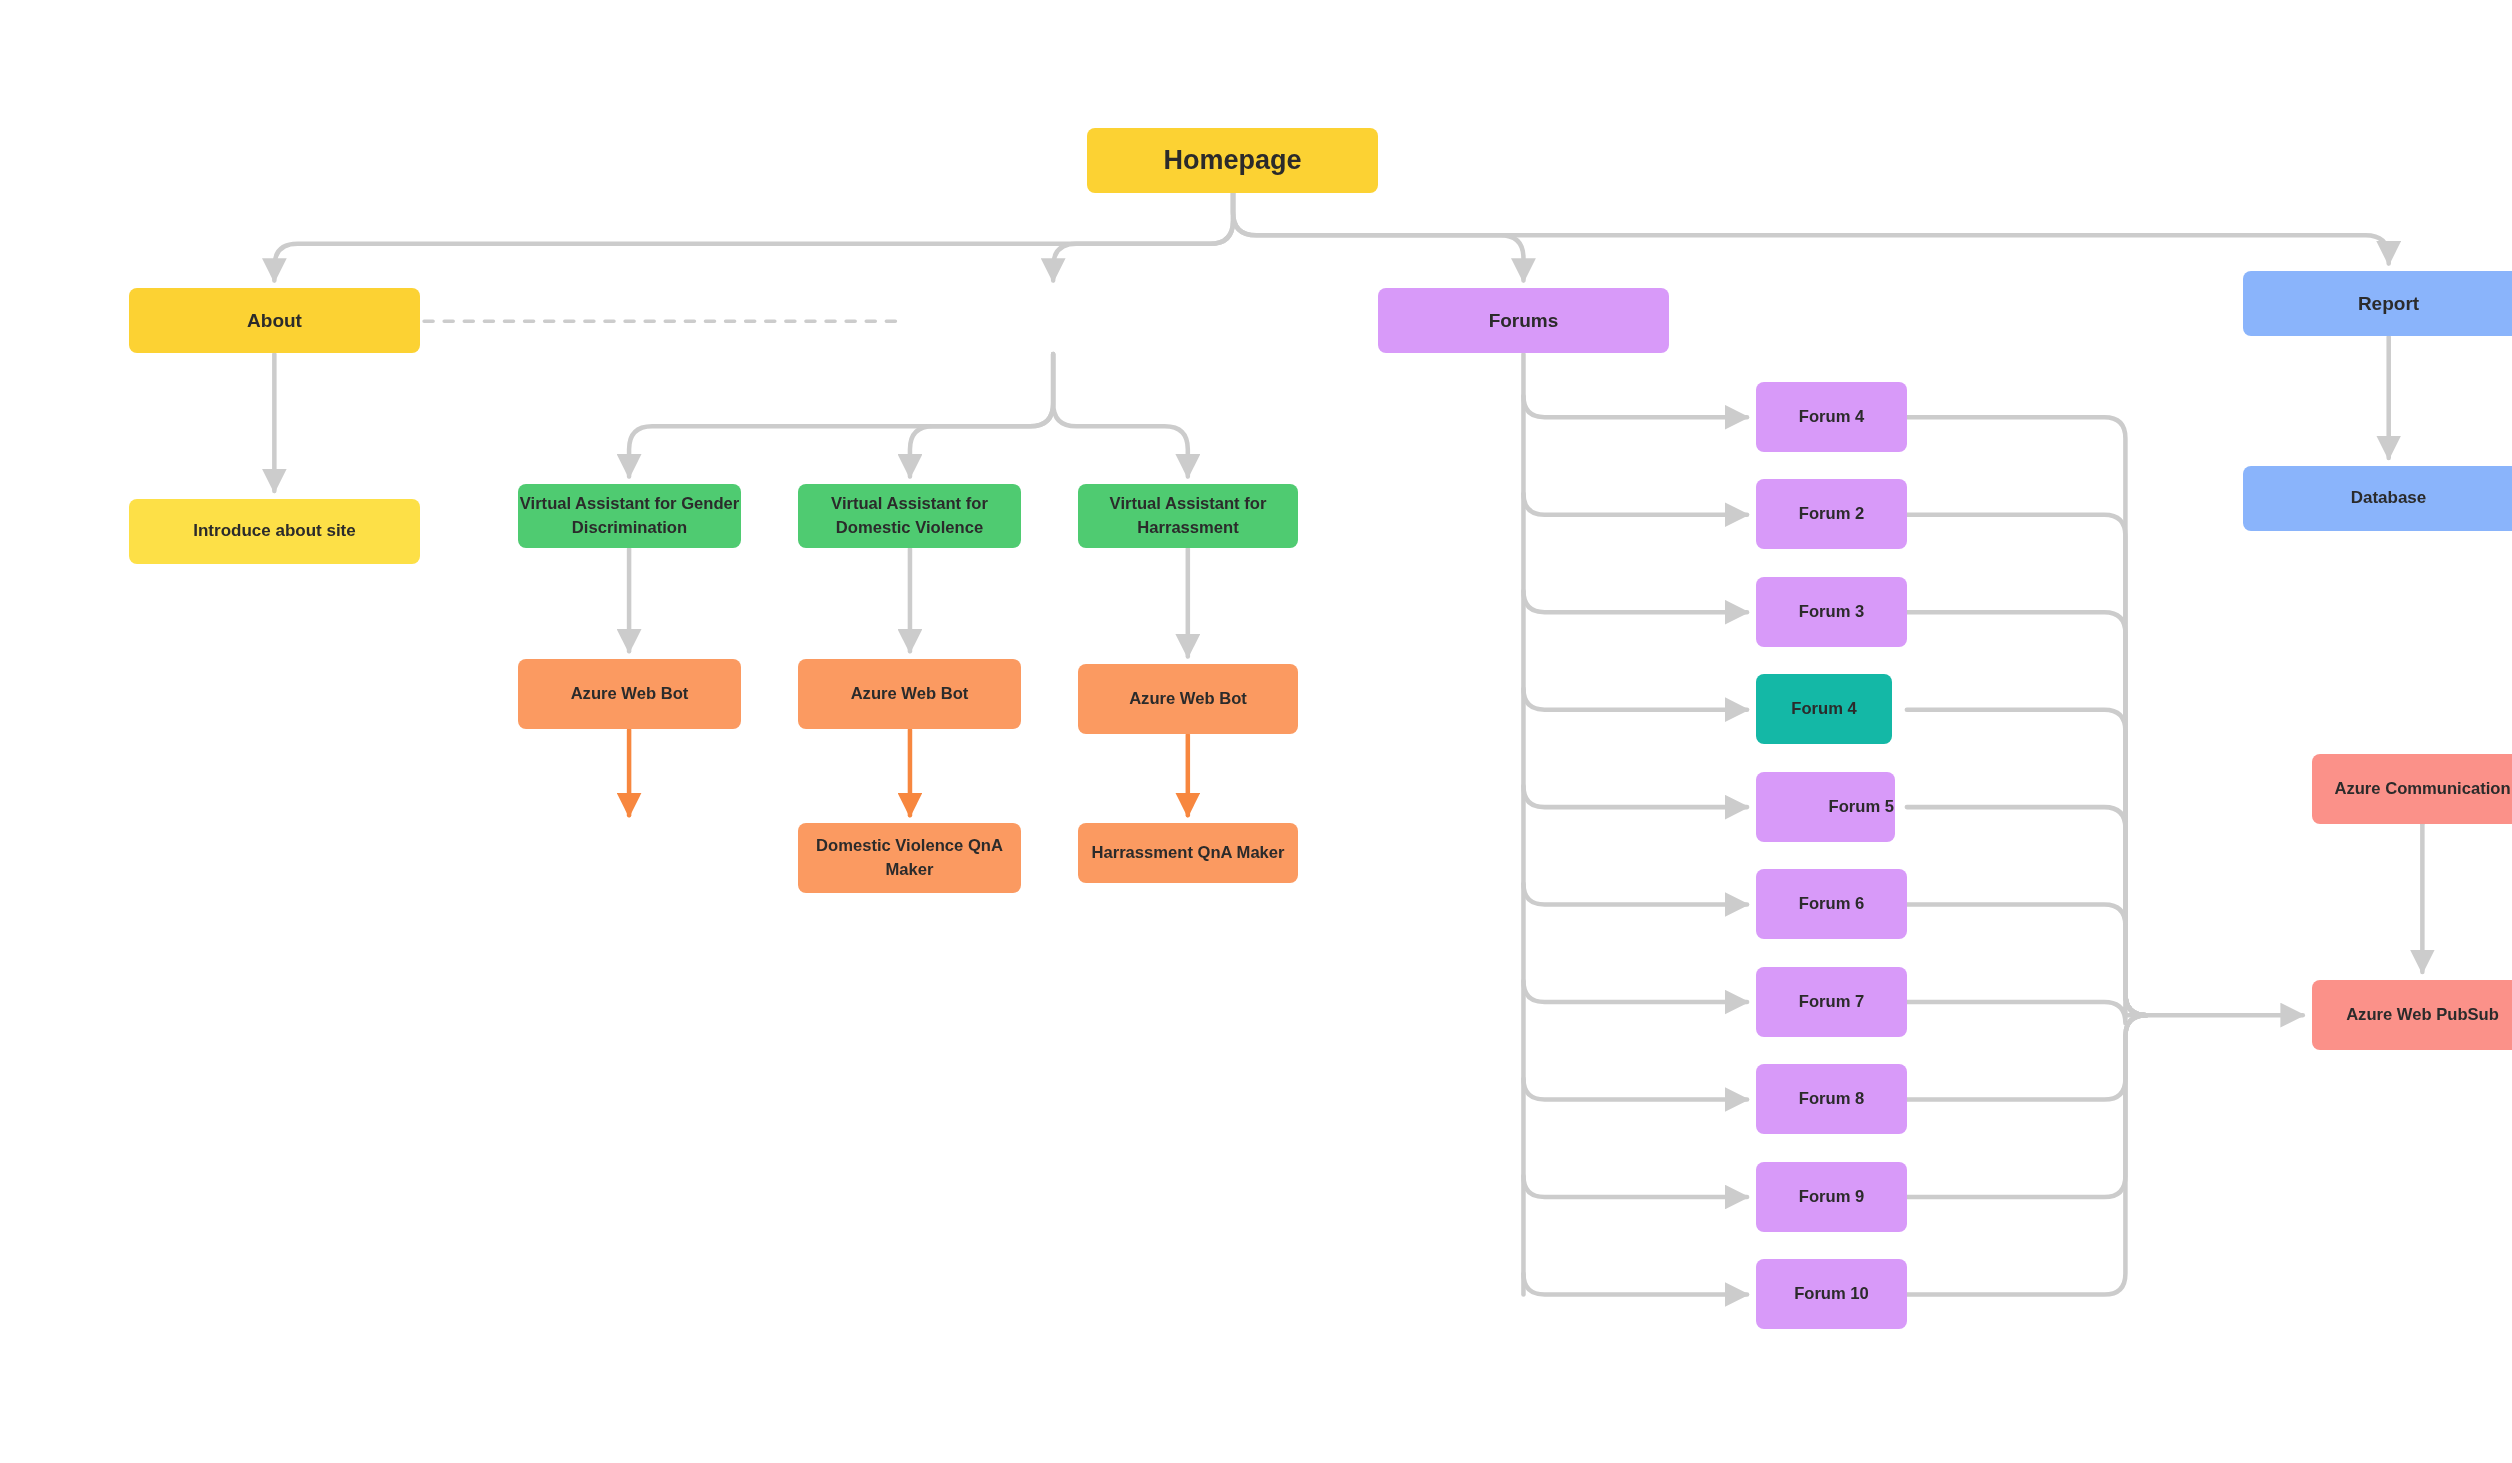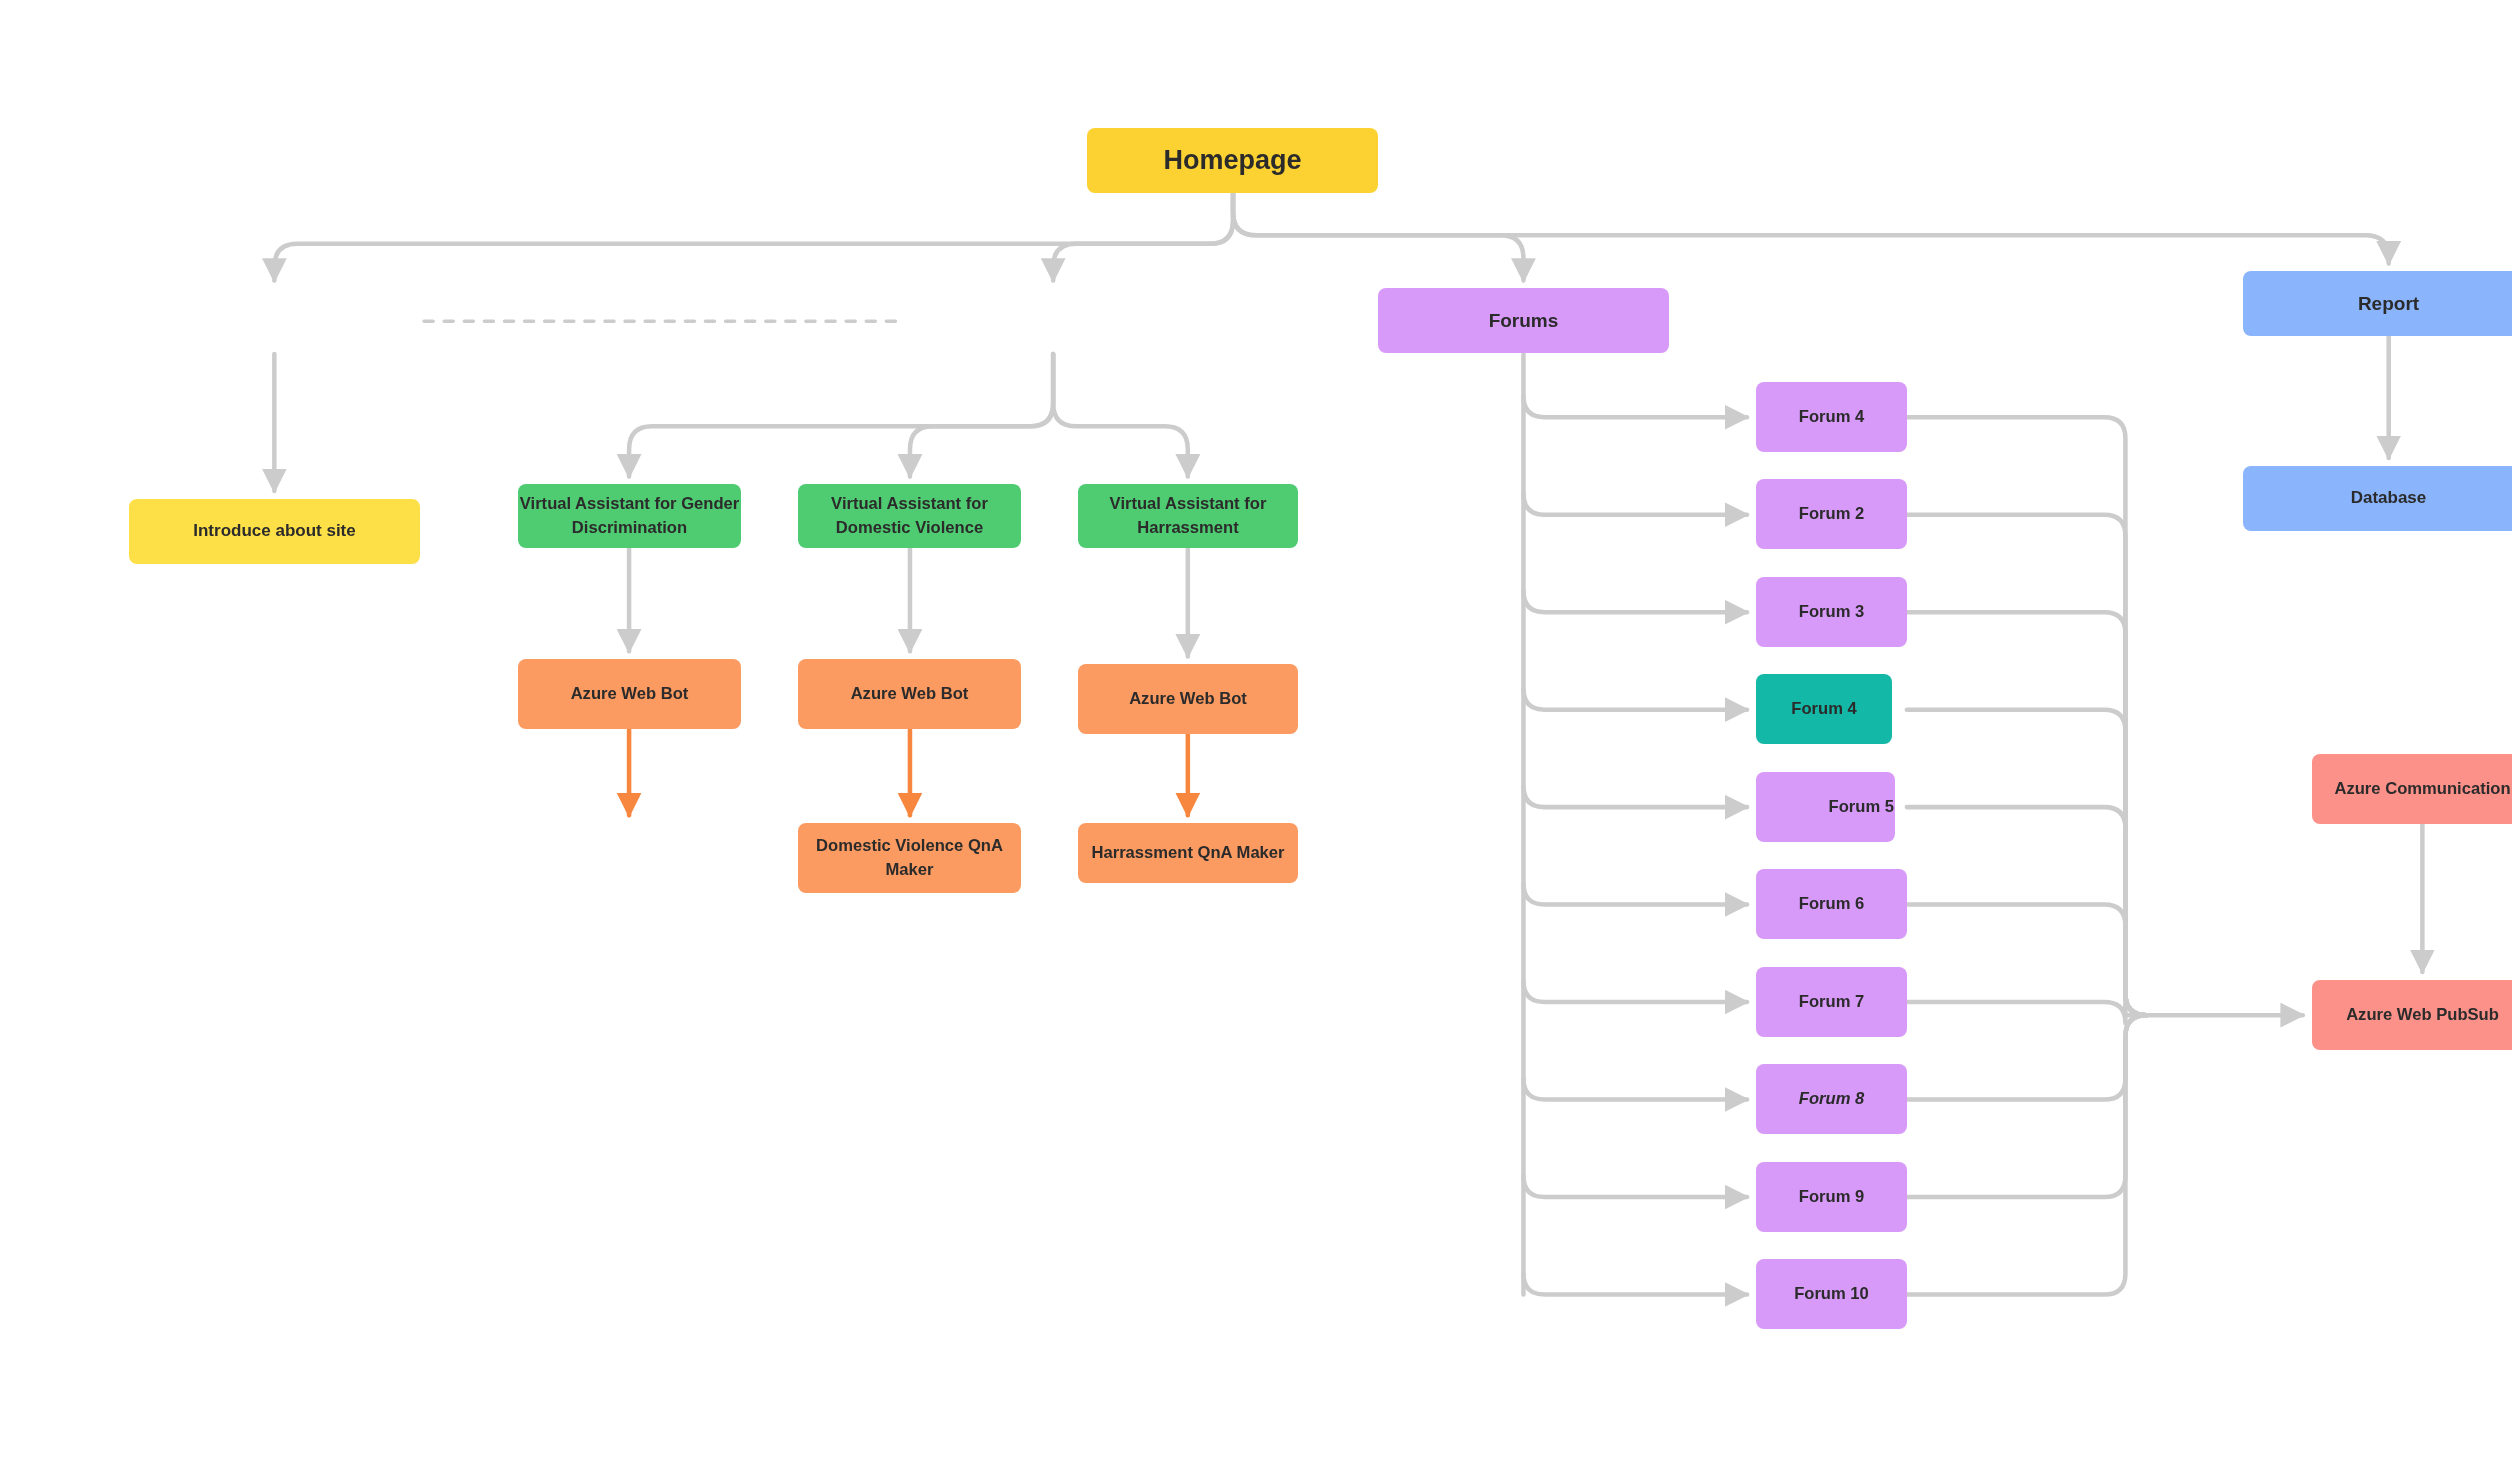--- a/index.html
+++ b/index.html
@@ -64,20 +64,23 @@
       <path d="M3795,1800 L4188,1800 Q4230,1800 4230,1842 L4230,1978 Q4230,2020 4272,2020" fill="none" stroke="#CCCCCC" stroke-width="9" stroke-linecap="round" stroke-linejoin="round"></path>
       <path d="M3795,1994 L4188,1994 Q4230,1994 4230,2036 L4230,1978 Q4230,2020 4272,2020" fill="none" stroke="#CCCCCC" stroke-width="9" stroke-linecap="round" stroke-linejoin="round"></path>
       <path d="M3795,2188 L4188,2188 Q4230,2188 4230,2146 L4230,2062 Q4230,2020 4272,2020" fill="none" stroke="#CCCCCC" stroke-width="9" stroke-linecap="round" stroke-linejoin="round"></path>
       <path d="M3795,2382 L4188,2382 Q4230,2382 4230,2340 L4230,2062 Q4230,2020 4272,2020" fill="none" stroke="#CCCCCC" stroke-width="9" stroke-linecap="round" stroke-linejoin="round"></path>
       <path d="M3795,2576 L4188,2576 Q4230,2576 4230,2534 L4230,2062 Q4230,2020 4272,2020" fill="none" stroke="#CCCCCC" stroke-width="9" stroke-linecap="round" stroke-linejoin="round"></path>
       <path d="M4230,2020 L4583,2020" fill="none" stroke="#CCCCCC" stroke-width="9" stroke-linecap="round" stroke-linejoin="round" marker-end="url(#ah-gray)"></path>
     </svg>
 <div class="node n-home" style="left: 1087px; top: 128px; width: 291px; height: 65px; background: rgb(252, 210, 51);">
       <span>Homepage</span>
     </div>
+    <div class="node n-l1" style="left: 129px; top: 288px; width: 291px; height: 65px; background: rgb(252, 210, 51);">
+      <span>About</span>
+    </div>
     <div class="node n-l1" style="left: 1378px; top: 288px; width: 291px; height: 65px; background: rgb(216, 154, 249);">
       <span>Forums</span>
     </div>
     <div class="node n-l1" style="left: 2243px; top: 271px; width: 291px; height: 65px; background: rgb(138, 180, 251);">
       <span>Report</span>
     </div>
     <div class="node n-l2" style="left: 129px; top: 499px; width: 291px; height: 65px; background: #fde047;">
       <span>Introduce about site</span>
     </div>
     <div class="node n-l2" style="left: 2243px; top: 466px; width: 291px; height: 65px; background: rgb(138, 180, 251);">
@@ -127,21 +130,21 @@
     </div>
     <div class="node n-forum" style="left: 1756px; top: 772px; width: 139px; height: 70px; background: rgb(216, 154, 249); justify-content: flex-end;">
       <span>Forum 5</span>
     </div>
     <div class="node n-forum" style="left: 1756px; top: 869px; width: 151px; height: 70px; background: rgb(216, 154, 249);">
       <span>Forum 6</span>
     </div>
     <div class="node n-forum" style="left: 1756px; top: 967px; width: 151px; height: 70px; background: rgb(216, 154, 249);">
       <span>Forum 7</span>
     </div>
-    <div class="node n-forum" style="left: 1756px; top: 1064px; width: 151px; height: 70px; background: rgb(216, 154, 249); font-style: italic;">
+    <div class="node n-forum" style="left: 1756px; top: 1064px; width: 151px; height: 70px; background: rgb(216, 154, 249);">
       <span>Forum 8</span>
     </div>
     <div class="node n-forum" style="left: 1756px; top: 1162px; width: 151px; height: 70px; background: rgb(216, 154, 249);">
       <span>Forum 9</span>
     </div>
     <div class="node n-forum" style="left: 1756px; top: 1259px; width: 151px; height: 70px; background: rgb(216, 154, 249);">
       <span>Forum 10</span>
     </div>
   </div>
 

